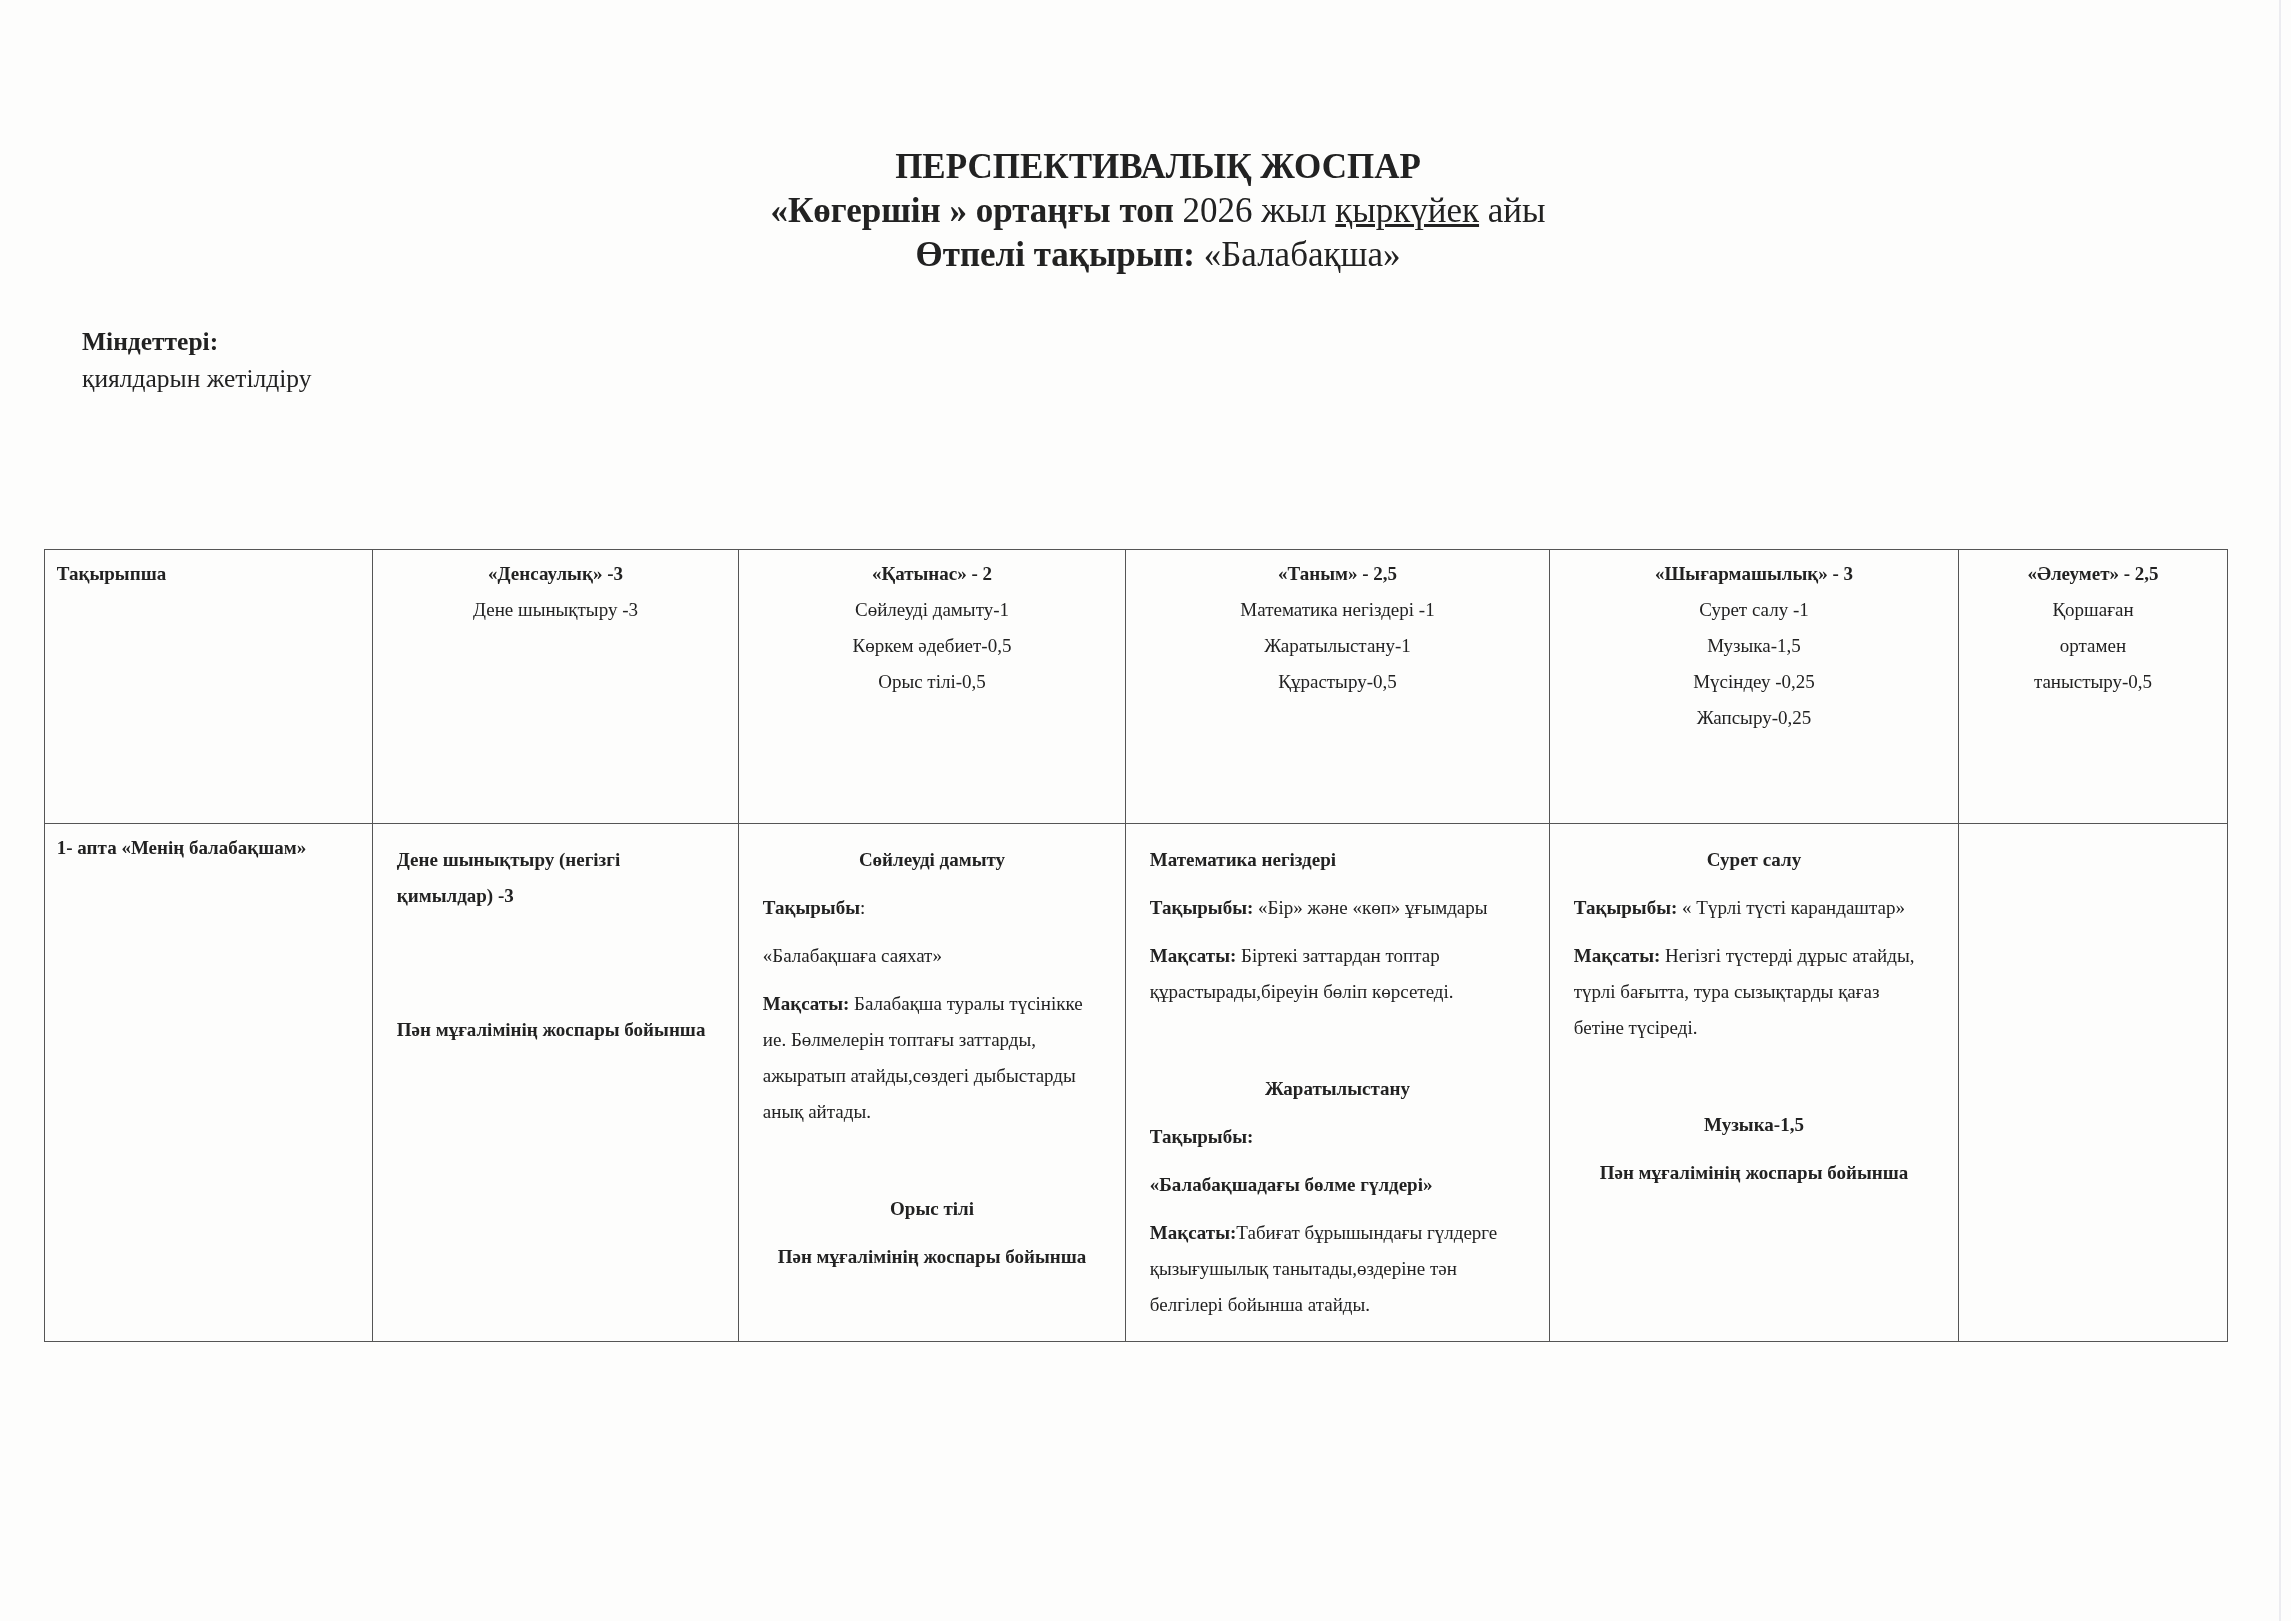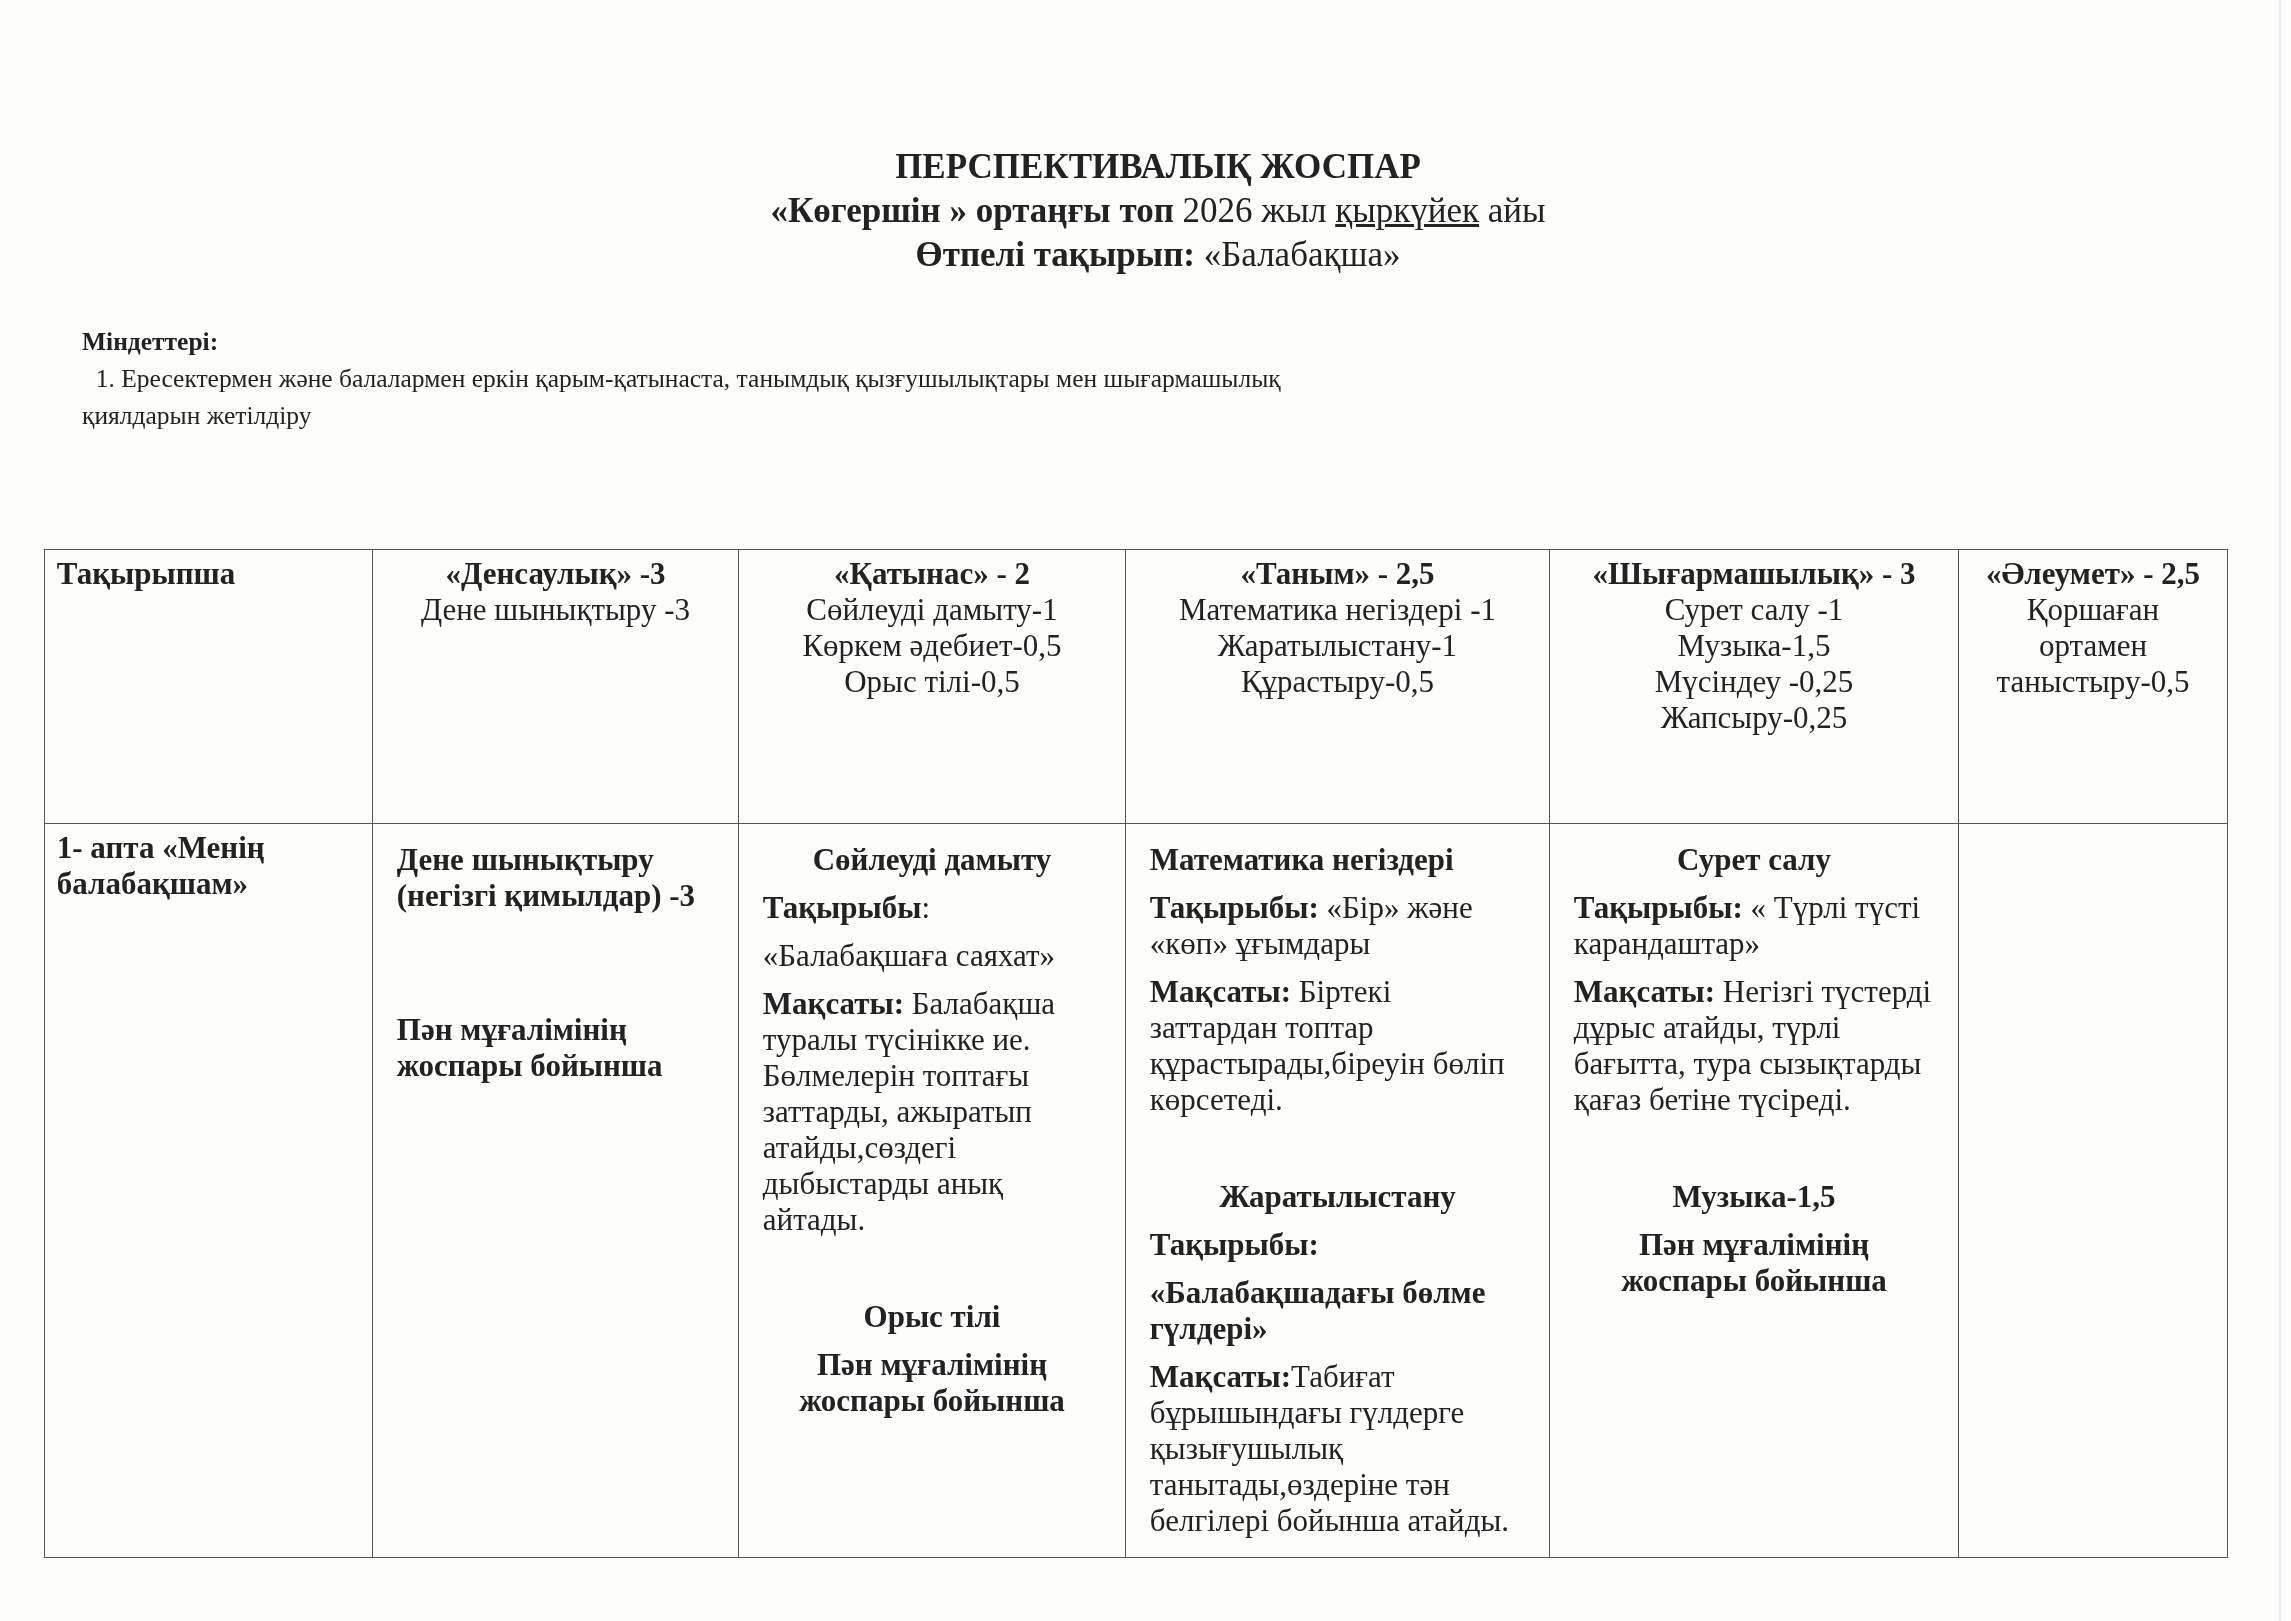--- a/index.html
+++ b/index.html
@@ -10,21 +10,21 @@
   .scan-edge { position:absolute; left:2279px; top:0; width:2px; height:1621px; background:#ececf0; }
   .titles { position:absolute; left:0; top:145px; width:2292px; text-align:center; }
   .titles div { font-size:35px; line-height:44px;padding-left:24px; }
   .b { font-weight:bold; }
   .u { text-decoration:underline; }
   .intro { position:absolute; left:82px; top:323px; width:2078px; font-size:25.5px; line-height:37px; }
   .intro p { margin:0; }
   .task { padding-left:13.7px; }
   table.plan {
     position:absolute; left:44px; top:549px; width:2183px; height:756px;
-    border-collapse:collapse; table-layout:fixed; font-size:31px;
+    border-collapse:collapse; table-layout:fixed; font-size:19px;
   }
   table.plan td { border:1.5px solid #555; vertical-align:top; padding:5.9px 11.8px; line-height:36px; }
   tr.head { height:274px; }
   td.hc { text-align:center; padding-top:43px; }
   td.hc .hdr { font-weight:bold; }
   td.first { font-weight:bold; padding-top:7.8px; }
   .cell p { margin:12px; }
   .center { text-align:center; }
   .gap { height:37px; }
 </style>
@@ -42,21 +42,20 @@
     <span>айы</span>
   </div>
   <div>
     <span class="b">Өтпелі тақырып:</span>
     <span>«Балабақша»</span>
   </div>
 </div>
 
 <div class="intro">
   <p class="b">Міндеттері:</p>
-  <p class="task">1.   Ересектермен және балалармен еркін қарым-қатынаста, танымдық қызғушылықтары мен шығармашылық</p>
   <p>қиялдарын жетілдіру</p>
 </div>
 
 <table class="plan">
   <colgroup>
     <col style="width:328px">
       <col style="width:366px">
       <col style="width:387px">
       <col style="width:424px">
       <col style="width:409px">

